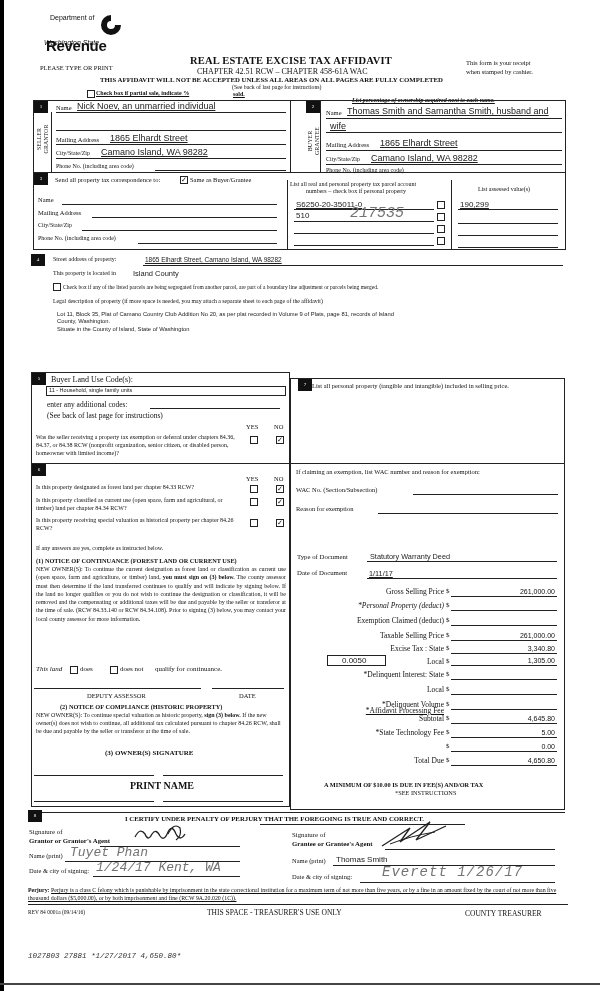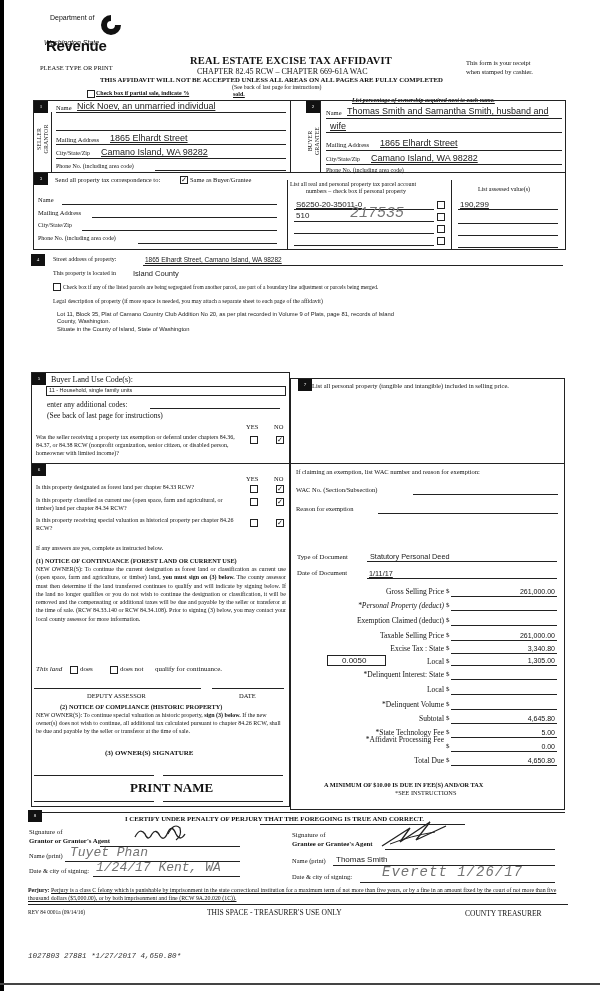--- a/index.html
+++ b/index.html
@@ -33,21 +33,21 @@
   <div class="abs sans bold" style="left:8px;top:9px;font-size:15px;letter-spacing:-0.3px;margin-top:16px;">Revenue</div>
   <div class="abs sans" style="left:6px;top:27px;font-size:7px;font-style:italic;">Washington State</div>
   <svg class="abs" style="left:62px;top:2px;" width="22" height="22" viewBox="0 0 22 22">
     <path d="M11 1 A10 10 0 1 0 21 11 L15 11 A4 4 0 1 1 11 7 Z" fill="#111"></path>
     <path d="M13 3 Q19 3 20 9 L16 9 Q15 6 13 6 Z" fill="#fff"></path>
   </svg>
 </div>
 
 <div class="abs" style="left:40px;top:64px;font-size:6.5px;">PLEASE TYPE OR PRINT</div>
 <div class="abs bold" style="left:190px;top:55px;font-size:10.5px;letter-spacing:0.2px;">REAL ESTATE EXCISE TAX AFFIDAVIT</div>
-<div class="abs" style="left:197px;top:67px;font-size:8px;">CHAPTER 82.45 RCW – CHAPTER 669-61A WAC</div>
+<div class="abs" style="left:197px;top:67px;font-size:8px;">CHAPTER 42.51 RCW – CHAPTER 458-61A WAC</div>
 <div class="abs bold" style="left:100px;top:76px;font-size:6.8px;">THIS AFFIDAVIT WILL NOT BE ACCEPTED UNLESS ALL AREAS ON ALL PAGES ARE FULLY COMPLETED</div>
 <div class="abs" style="left:232px;top:84px;font-size:5.8px;">(See back of last page for instructions)</div>
 <div class="abs" style="left:466px;top:59px;font-size:6.5px;">This form is your receipt</div>
 <div class="abs" style="left:466px;top:68px;font-size:6.5px;">when stamped by cashier.</div>
 
 <div class="cb" style="left:87px;top:90px;"></div>
 <div class="abs bold u" style="left:96px;top:90px;font-size:6px;">Check box if partial sale, indicate %</div>
 <div class="abs bold u" style="left:233px;top:91px;font-size:6px;">sold.</div>
 <div class="abs bold u" style="left:352px;top:97px;font-size:6px;font-style:italic;">List percentage of ownership acquired next to each name.</div>
 
@@ -208,35 +208,35 @@
 <div class="abs" style="left:239px;top:692px;font-size:6.5px;">DATE</div>
 <div class="abs bold" style="left:60px;top:703px;font-size:6.3px;">(2) NOTICE OF COMPLIANCE (HISTORIC PROPERTY)</div>
 <div class="abs" style="left:36px;top:711px;width:250px;font-size:6px;line-height:8px;">
   <span>NEW OWNER(S): To continue special valuation as historic property,</span>
   <b>sign (3) below.</b>
   <span>If the new owner(s) does not wish to continue, all additional tax calculated pursuant to chapter 84.26 RCW, shall be due and payable by the seller or transferor at the time of sale.</span>
 </div>
 <div class="abs bold" style="left:105px;top:749px;font-size:7px;">(3) OWNER(S) SIGNATURE</div>
 <div class="hline" style="left:34px;top:775px;width:120px;"></div>
 <div class="hline" style="left:163px;top:775px;width:120px;"></div>
-<div class="abs bold" style="left:130px;top:780px;font-size:13px;">PRINT NAME</div>
+<div class="abs bold" style="left:130px;top:780px;font-size:10px;">PRINT NAME</div>
 <div class="hline" style="left:34px;top:801px;width:120px;"></div>
 <div class="hline" style="left:163px;top:801px;width:120px;"></div>
 
 <div class="secnum" style="left:298px;top:379px;">7</div>
 <div class="abs" style="left:312px;top:380px;width:240px;font-size:6.5px;line-height:11px;">List all personal property (tangible and intangible) included in selling price.</div>
 <div class="hline" style="left:290px;top:463px;width:275px;"></div>
 <div class="abs" style="left:296px;top:468px;font-size:6.5px;">If claiming an exemption, list WAC number and reason for exemption:</div>
 <div class="abs" style="left:296px;top:486px;font-size:6.5px;">WAC No. (Section/Subsection)</div>
 <div class="hline" style="left:413px;top:494px;width:145px;"></div>
 <div class="abs" style="left:296px;top:505px;font-size:6.5px;">Reason for exemption</div>
 <div class="hline" style="left:378px;top:513px;width:180px;"></div>
 
 <div class="abs" style="left:297px;top:553px;font-size:6.8px;">Type of Document</div>
-<div class="abs fillsm" style="left:370px;top:552px;font-size:7.3px;">Statutory Personal Deed</div>
+<div class="abs fillsm" style="left:370px;top:552px;font-size:7.3px;">Statutory Warranty Deed</div>
 <div class="hline" style="left:367px;top:561px;width:190px;"></div>
 <div class="abs" style="left:297px;top:569px;font-size:6.8px;">Date of Document</div>
 <div class="abs fillsm u" style="left:369px;top:569px;font-size:7.3px;">1/11/17</div>
 <div class="hline" style="left:367px;top:578px;width:190px;"></div>
 
 <div id="calc">
   <div>
     <div class="calc-lbl" style="right:156px;top:587px;">Gross Selling Price</div>
     <div class="abs" style="left:446px;top:587px;font-size:7px;">$</div>
     <div class="rightval" style="right:45px;top:588px;">261,000.00</div>
@@ -298,21 +298,21 @@
     <div class="rightval" style="right:45px;top:715px;">4,645.80</div>
     <div class="hline" style="left:451px;top:723px;width:106px;"></div>
   </div>
   <div>
     <div class="calc-lbl" style="right:156px;top:728px;">*State Technology Fee</div>
     <div class="abs" style="left:446px;top:728px;font-size:7px;">$</div>
     <div class="rightval" style="right:45px;top:729px;">5.00</div>
     <div class="hline" style="left:451px;top:737px;width:106px;"></div>
   </div>
   <div>
-    <div class="calc-lbl" style="right:156px;top:735px;">*Affidavit Processing Fee</div>
+    <div class="calc-lbl" style="right:156px;top:706px;text-decoration:underline;">*Affidavit Processing Fee</div>
     <div class="abs" style="left:446px;top:742px;font-size:7px;">$</div>
     <div class="rightval" style="right:45px;top:743px;">0.00</div>
     <div class="hline" style="left:451px;top:751px;width:106px;"></div>
   </div>
   <div>
     <div class="calc-lbl" style="right:156px;top:756px;">Total Due</div>
     <div class="abs" style="left:446px;top:756px;font-size:7px;">$</div>
     <div class="rightval" style="right:45px;top:757px;">4,650.80</div>
     <div class="hline" style="left:451px;top:765px;width:106px;"></div>
   </div>

